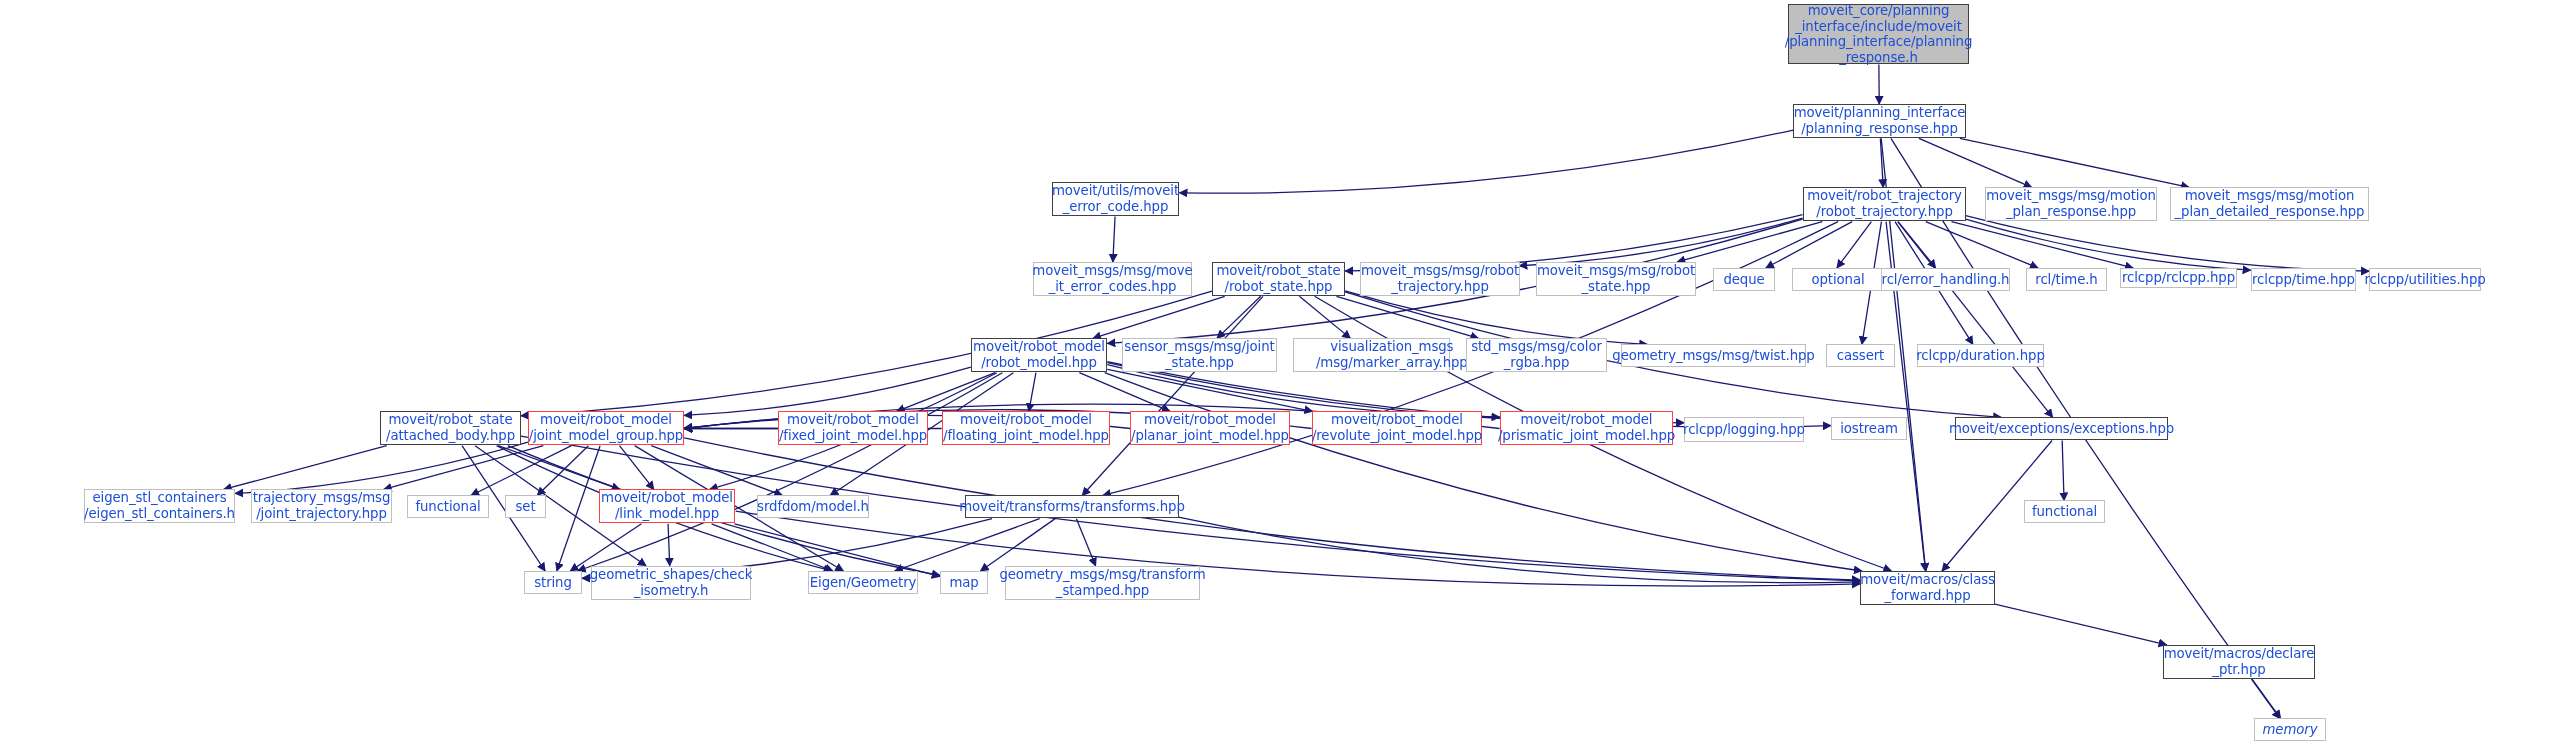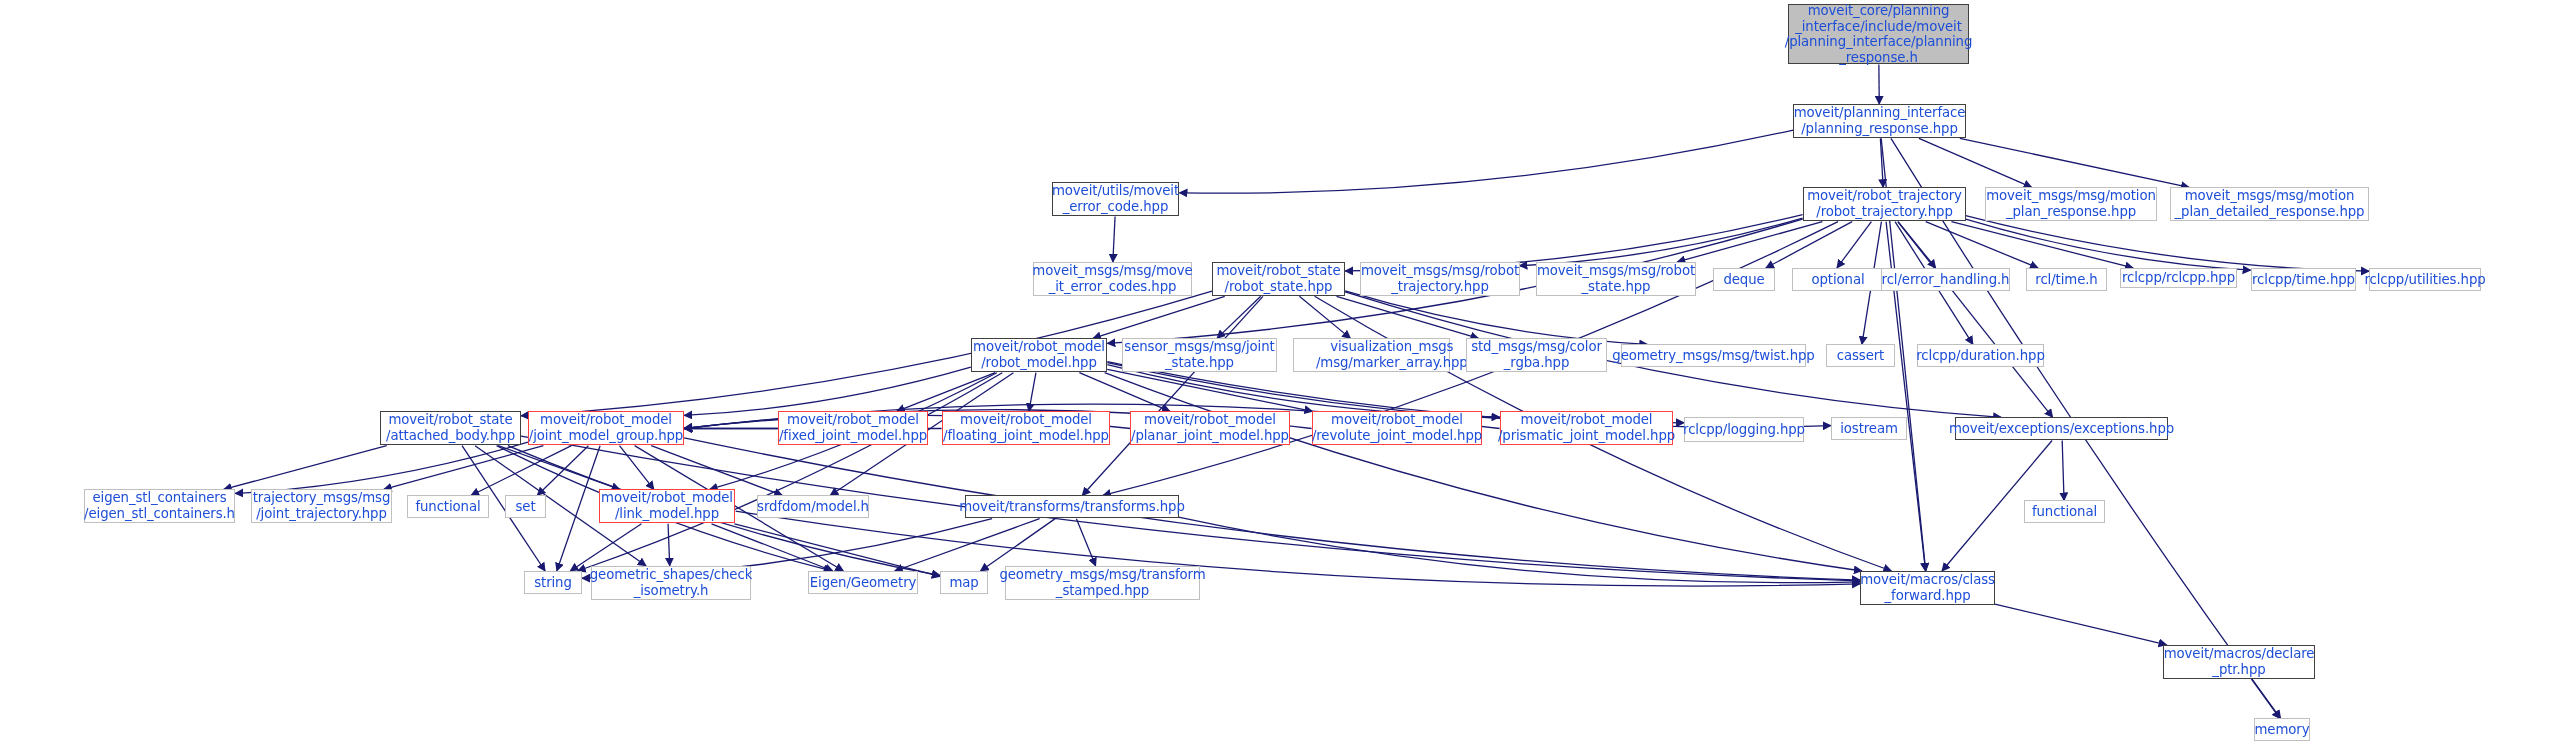--- a/index.html
+++ b/index.html
@@ -195,16 +195,16 @@
       <div class="node plain" style="left: 591px; top: 566px; width: 160px; height: 34px;">geometric_shapes/check
 _isometry.h</div>
       <div class="node plain" style="left: 808px; top: 571px; width: 110px; height: 23px;">Eigen/Geometry</div>
       <div class="node plain" style="left: 940px; top: 571px; width: 48px; height: 23px;">map</div>
       <div class="node plain" style="left: 1005px; top: 566px; width: 195px; height: 34px;">geometry_msgs/msg/transform
 _stamped.hpp</div>
       <div class="node solid" style="left: 1860px; top: 571px; width: 135px; height: 34px;">moveit/macros/class
 _forward.hpp</div>
       <div class="node solid" style="left: 2163px; top: 645px; width: 152px; height: 34px;">moveit/macros/declare
 _ptr.hpp</div>
-      <div class="node plain" style="left: 2254px; top: 718px; width: 56px; height: 23px;">memory</div>
+      <div class="node plain" style="left: 2254px; top: 718px; width: 72px; height: 23px; font-style: italic;">memory</div>
     </div>
 </div>
 
 
 </body></html>

